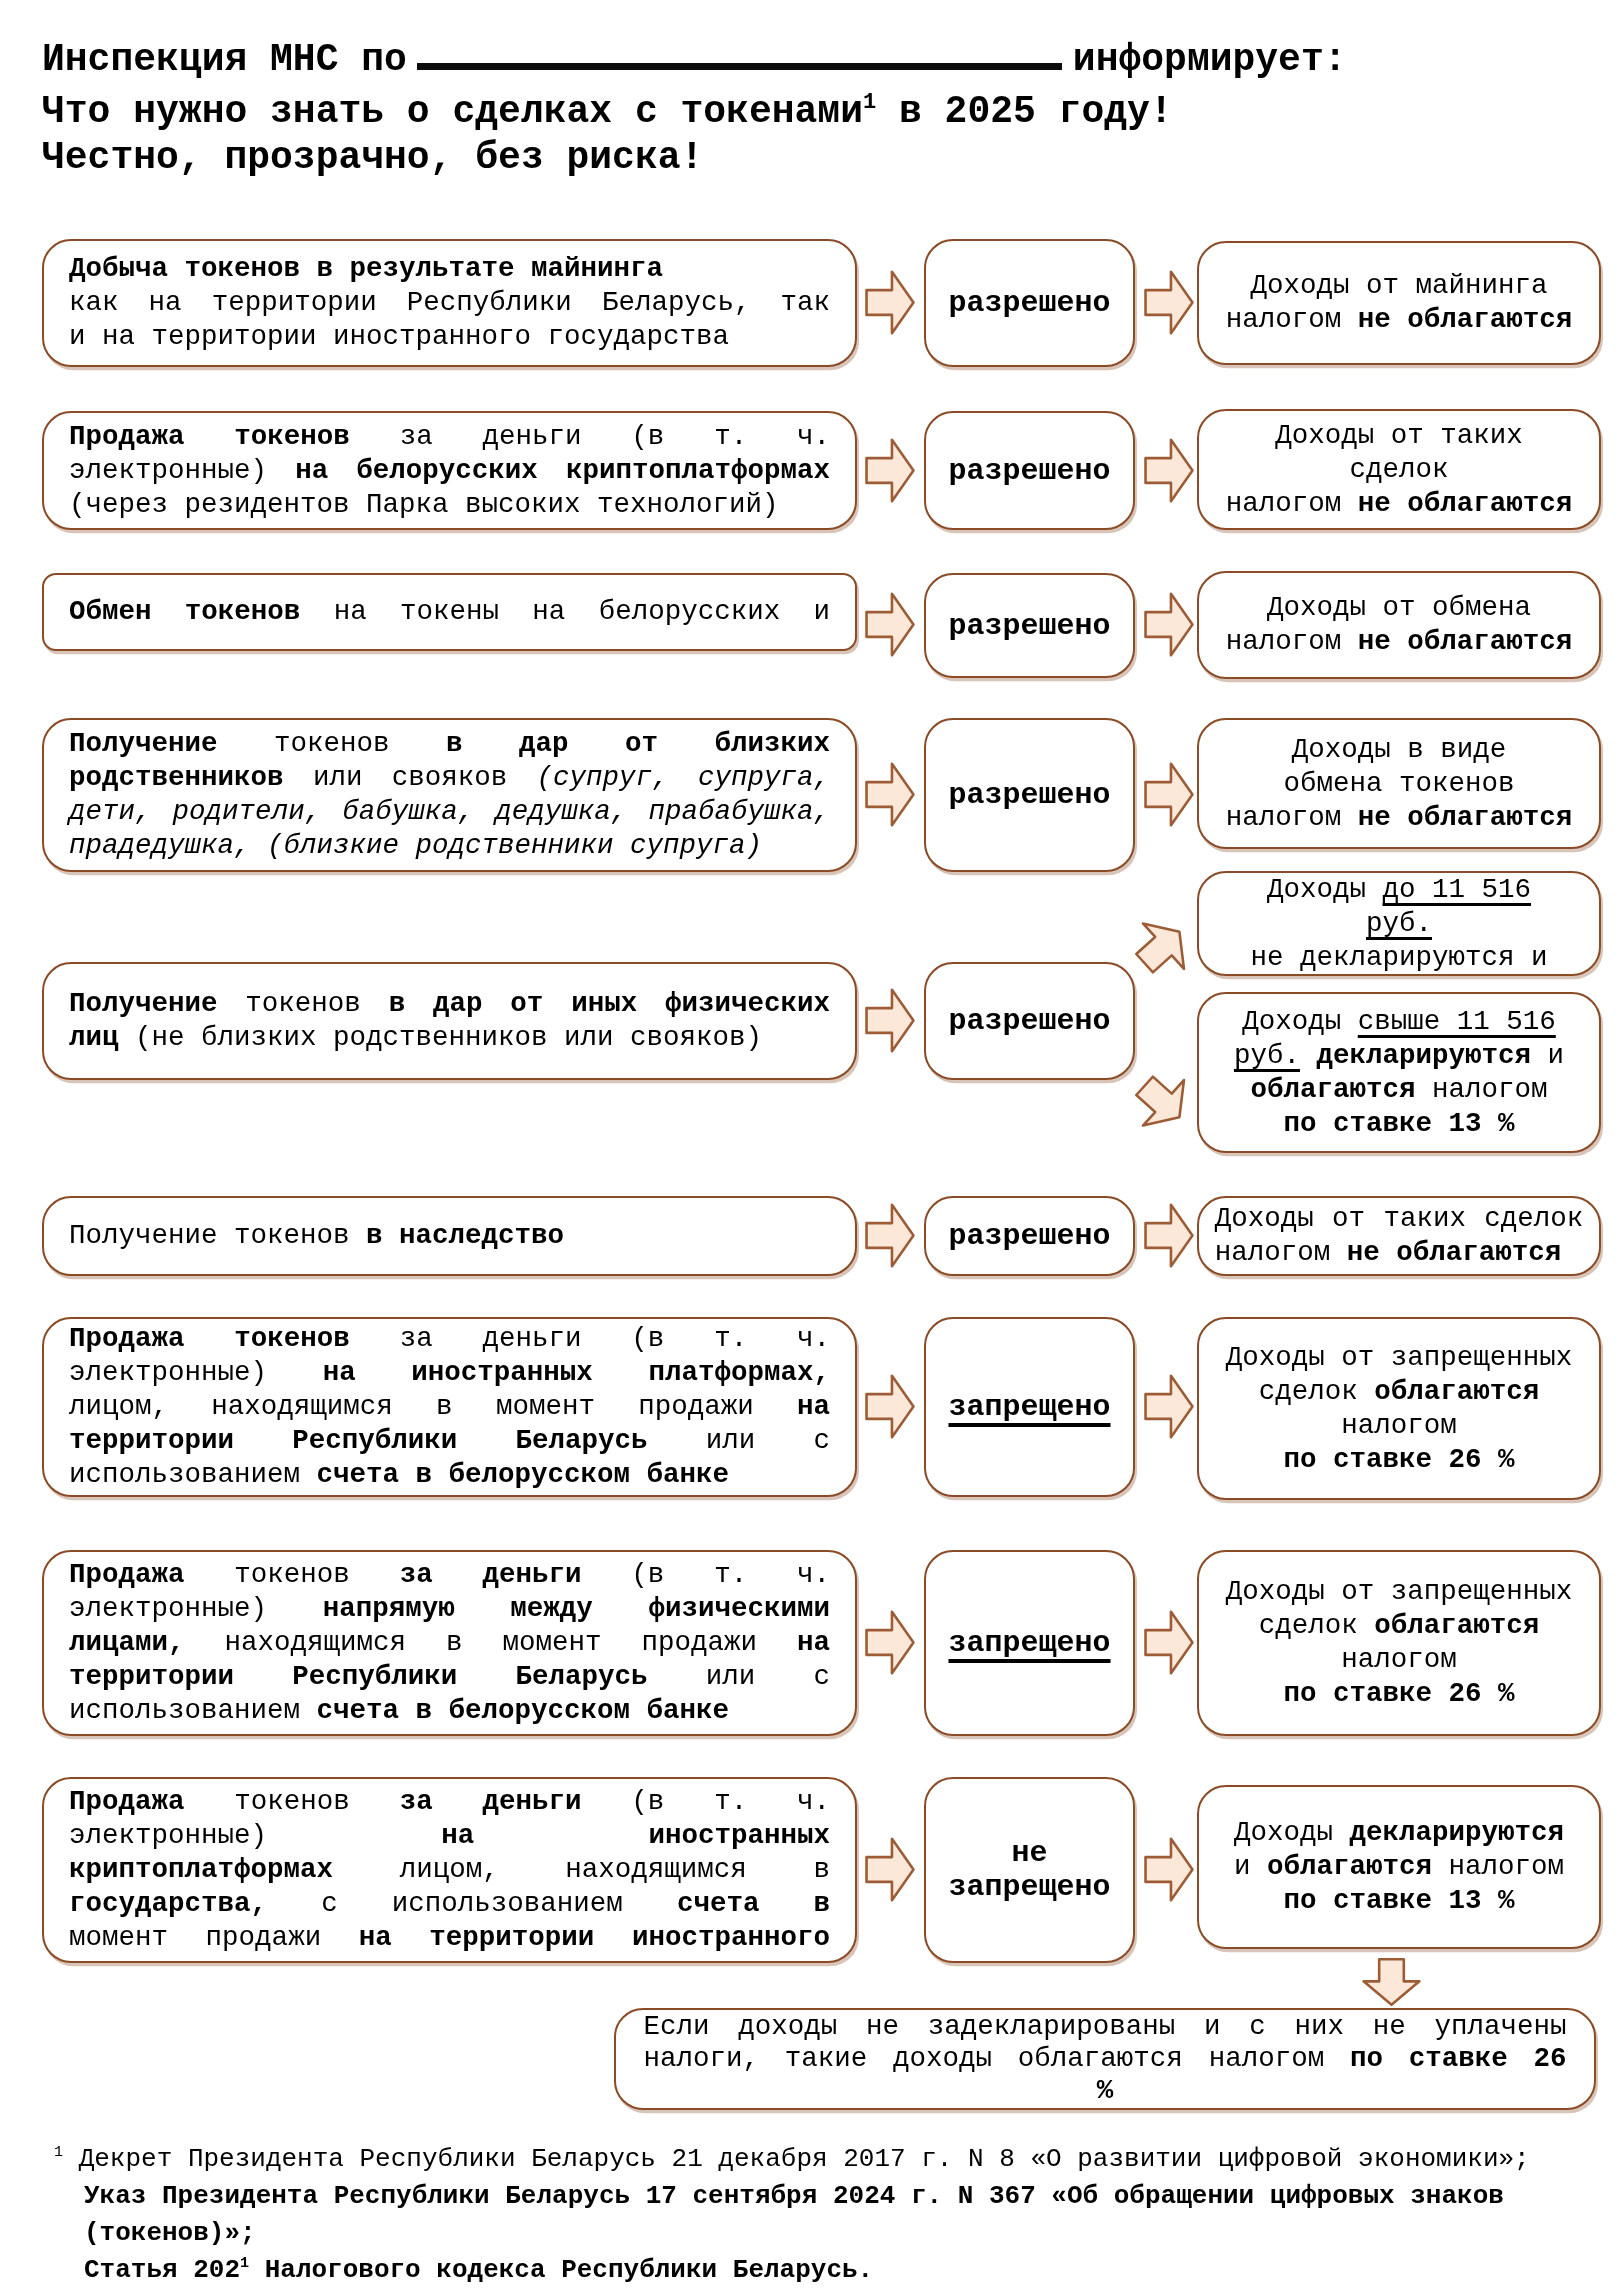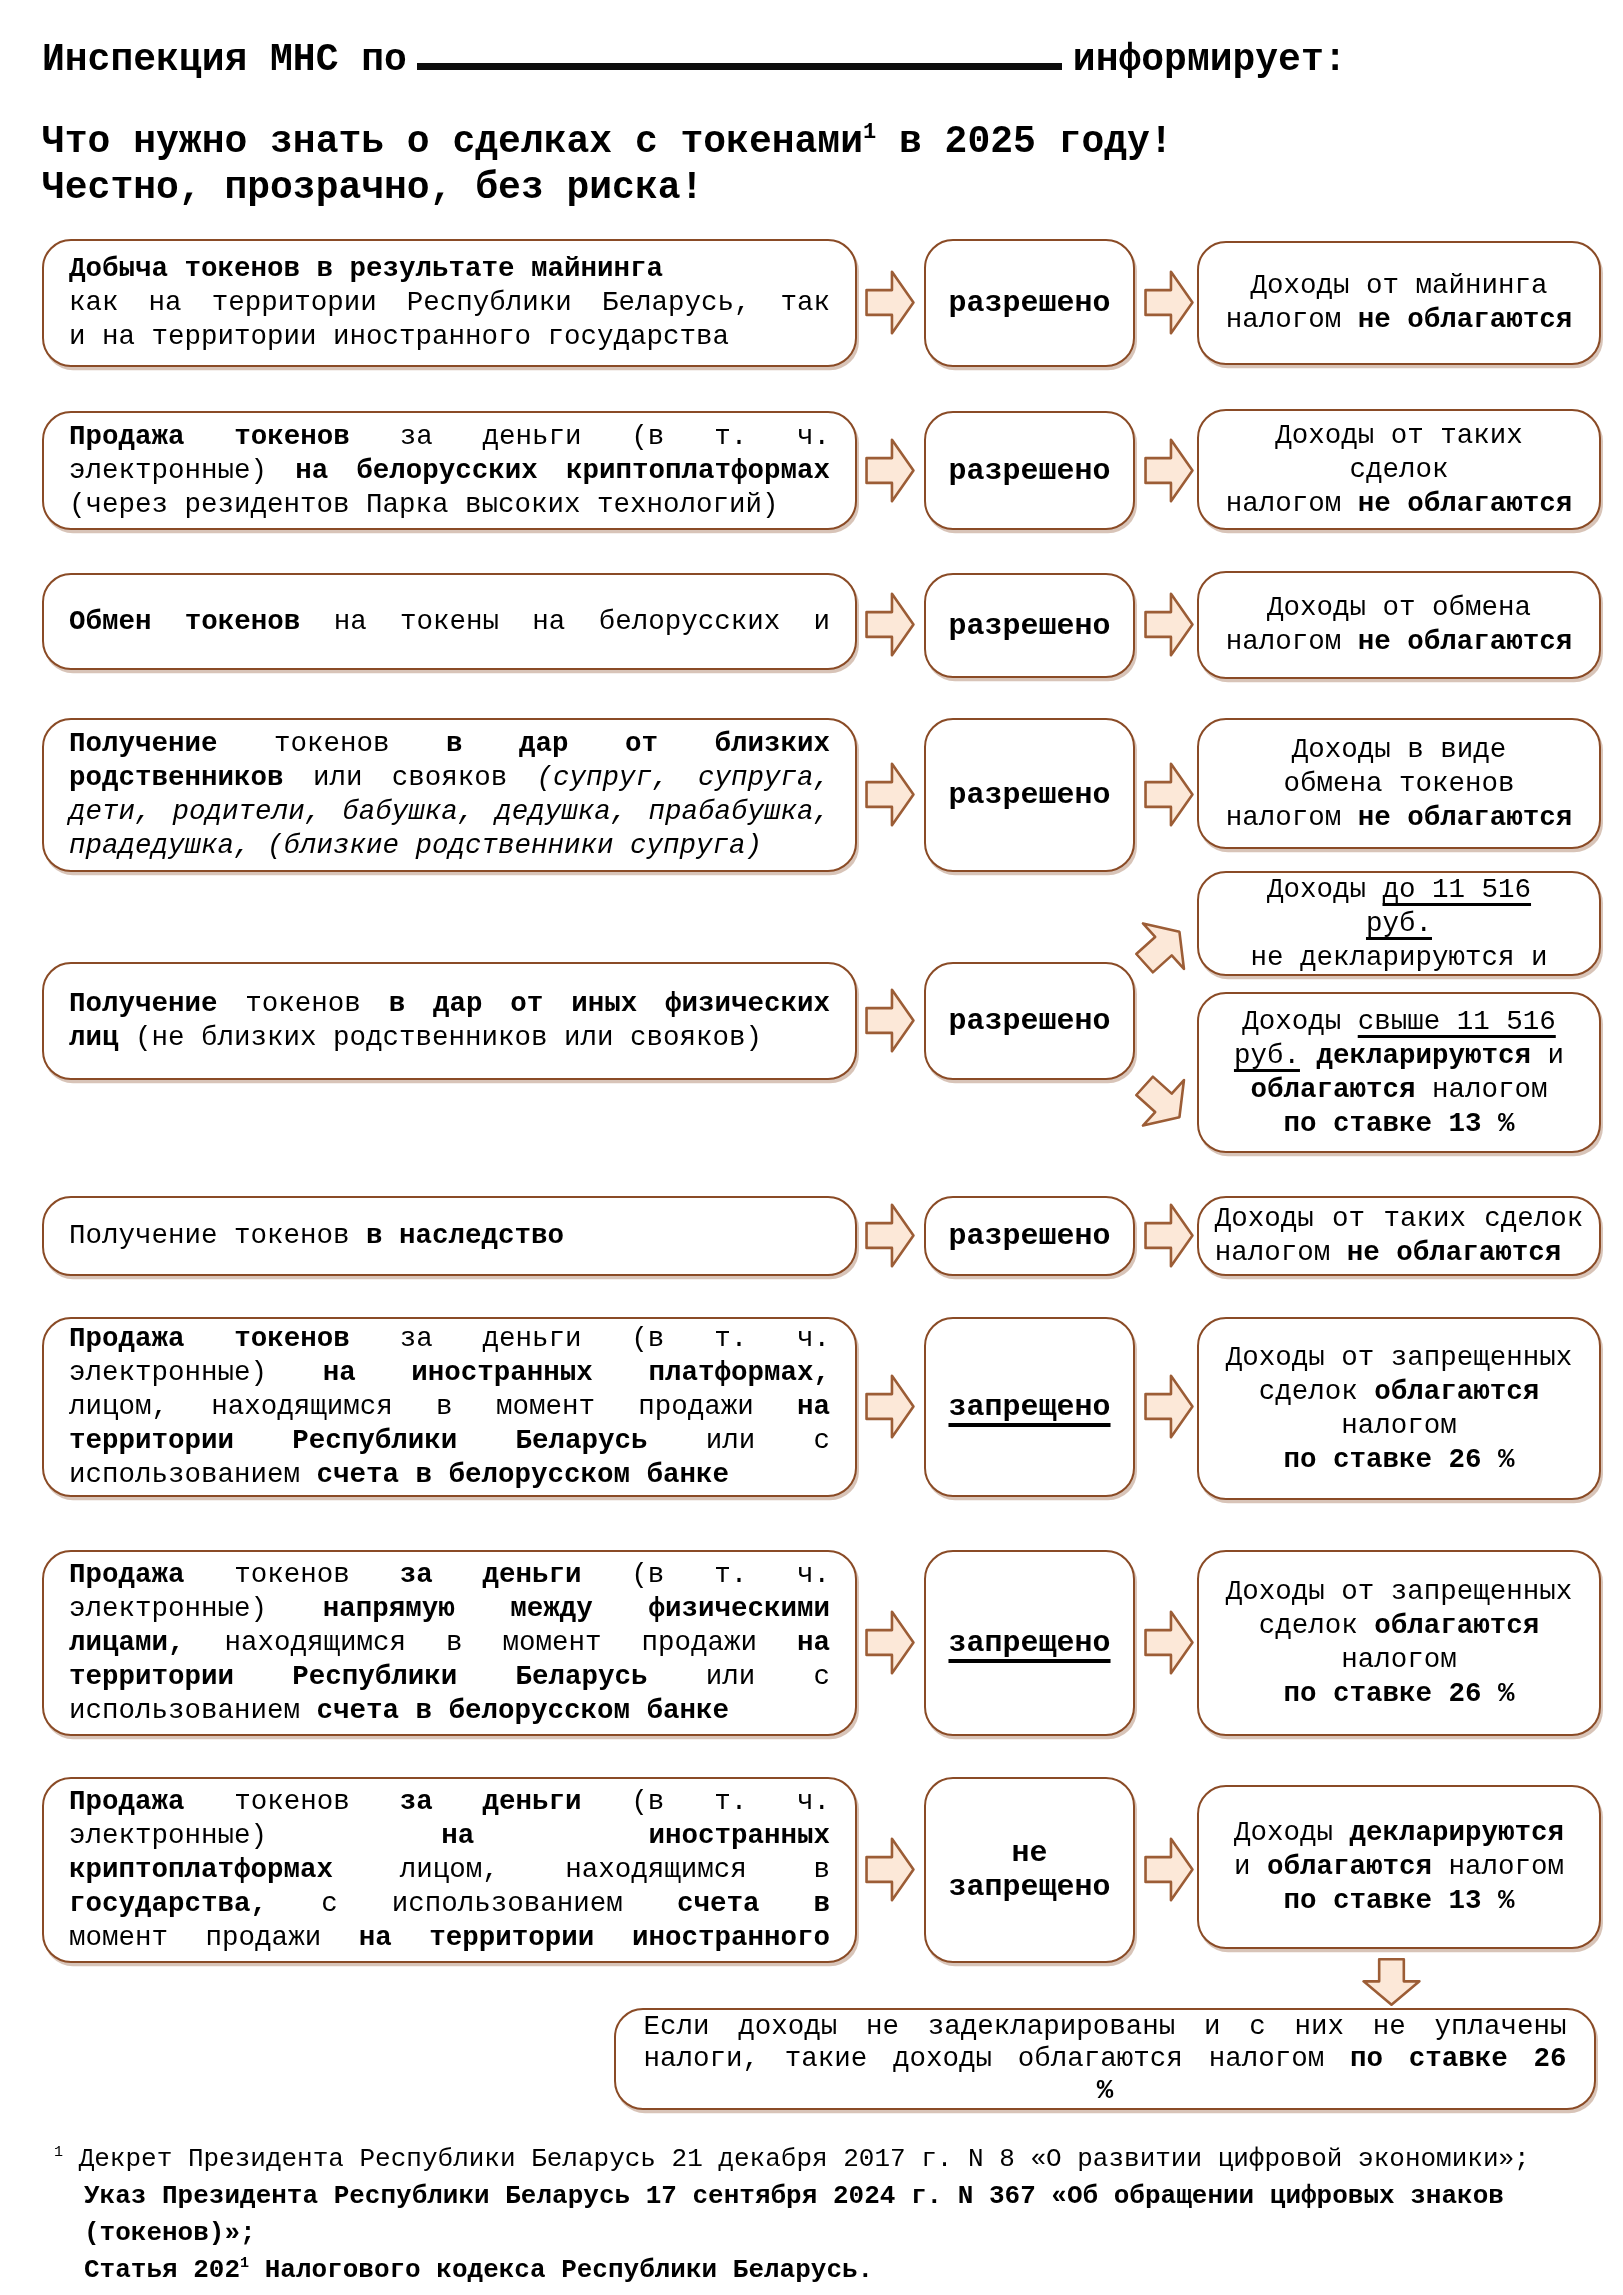--- a/index.html
+++ b/index.html
@@ -37,21 +37,21 @@
 
   
   .arrow{position:absolute;width:50px;height:73px;}
   .arrow path{fill:var(--af);stroke:var(--as);stroke-width:4;stroke-linejoin:round;}
   .arrow.diag-up{transform:rotate(-42deg);}
   .arrow.diag-down{transform:rotate(42deg);}
   .arrow.down{width:59px;height:48px;}
 
   
   .header{position:absolute;left:42px;top:34px;width:1551px;font-weight:bold;font-size:38px;}
-  .h-line1{white-space:nowrap;margin-bottom:36px;line-height:47px;}
+  .h-line1{white-space:nowrap;margin-bottom:6px;line-height:47px;}
   .blank{display:inline-block;width:645px;height:29px;border-bottom:7.9px solid #0d0d0d;margin:0 10.5px;}
   .h-title .tl{line-height:46px;min-height:46px;}
 
   
   .footnote{position:absolute;left:54px;top:2141px;width:1557px;font-size:26px;}
   .footnote .tl{line-height:37px;min-height:37px;}
 </style>
 </head>
 <body>
 
@@ -106,21 +106,21 @@
         <path d="M2 37 H41 V9 L74 56 L41 103 V75 H2 Z"></path>
       </svg>
     <div class="box right-box" style="top:409px;height:121px;">
         <div class="tl c"><span>Доходы от таких</span></div>
         <div class="tl c"><span>сделок</span></div>
         <div class="tl c"><span>налогом </span><span class="b">не облагаются</span></div>
       </div>
   </section>
 
   <section>
-    <div class="box left-box" style="top:573px;height:97px;">
+    <div class="box left-box" style="top:573px;height:78px;border-radius:14px;">
         <div class="tl j"><span class="b">Обмен токенов</span><span> на токены на белорусских и</span></div>
       </div>
     <svg class="arrow" style="left:865px;top:588px;" viewBox="0 0 76 112">
         <path d="M2 37 H41 V9 L74 56 L41 103 V75 H2 Z"></path>
       </svg>
     <div class="box status-box" style="top:573px;height:105px;">
         <div class="tl c"><span class="b">разрешено</span></div>
       </div>
     <svg class="arrow" style="left:1144px;top:588px;" viewBox="0 0 76 112">
         <path d="M2 37 H41 V9 L74 56 L41 103 V75 H2 Z"></path>

